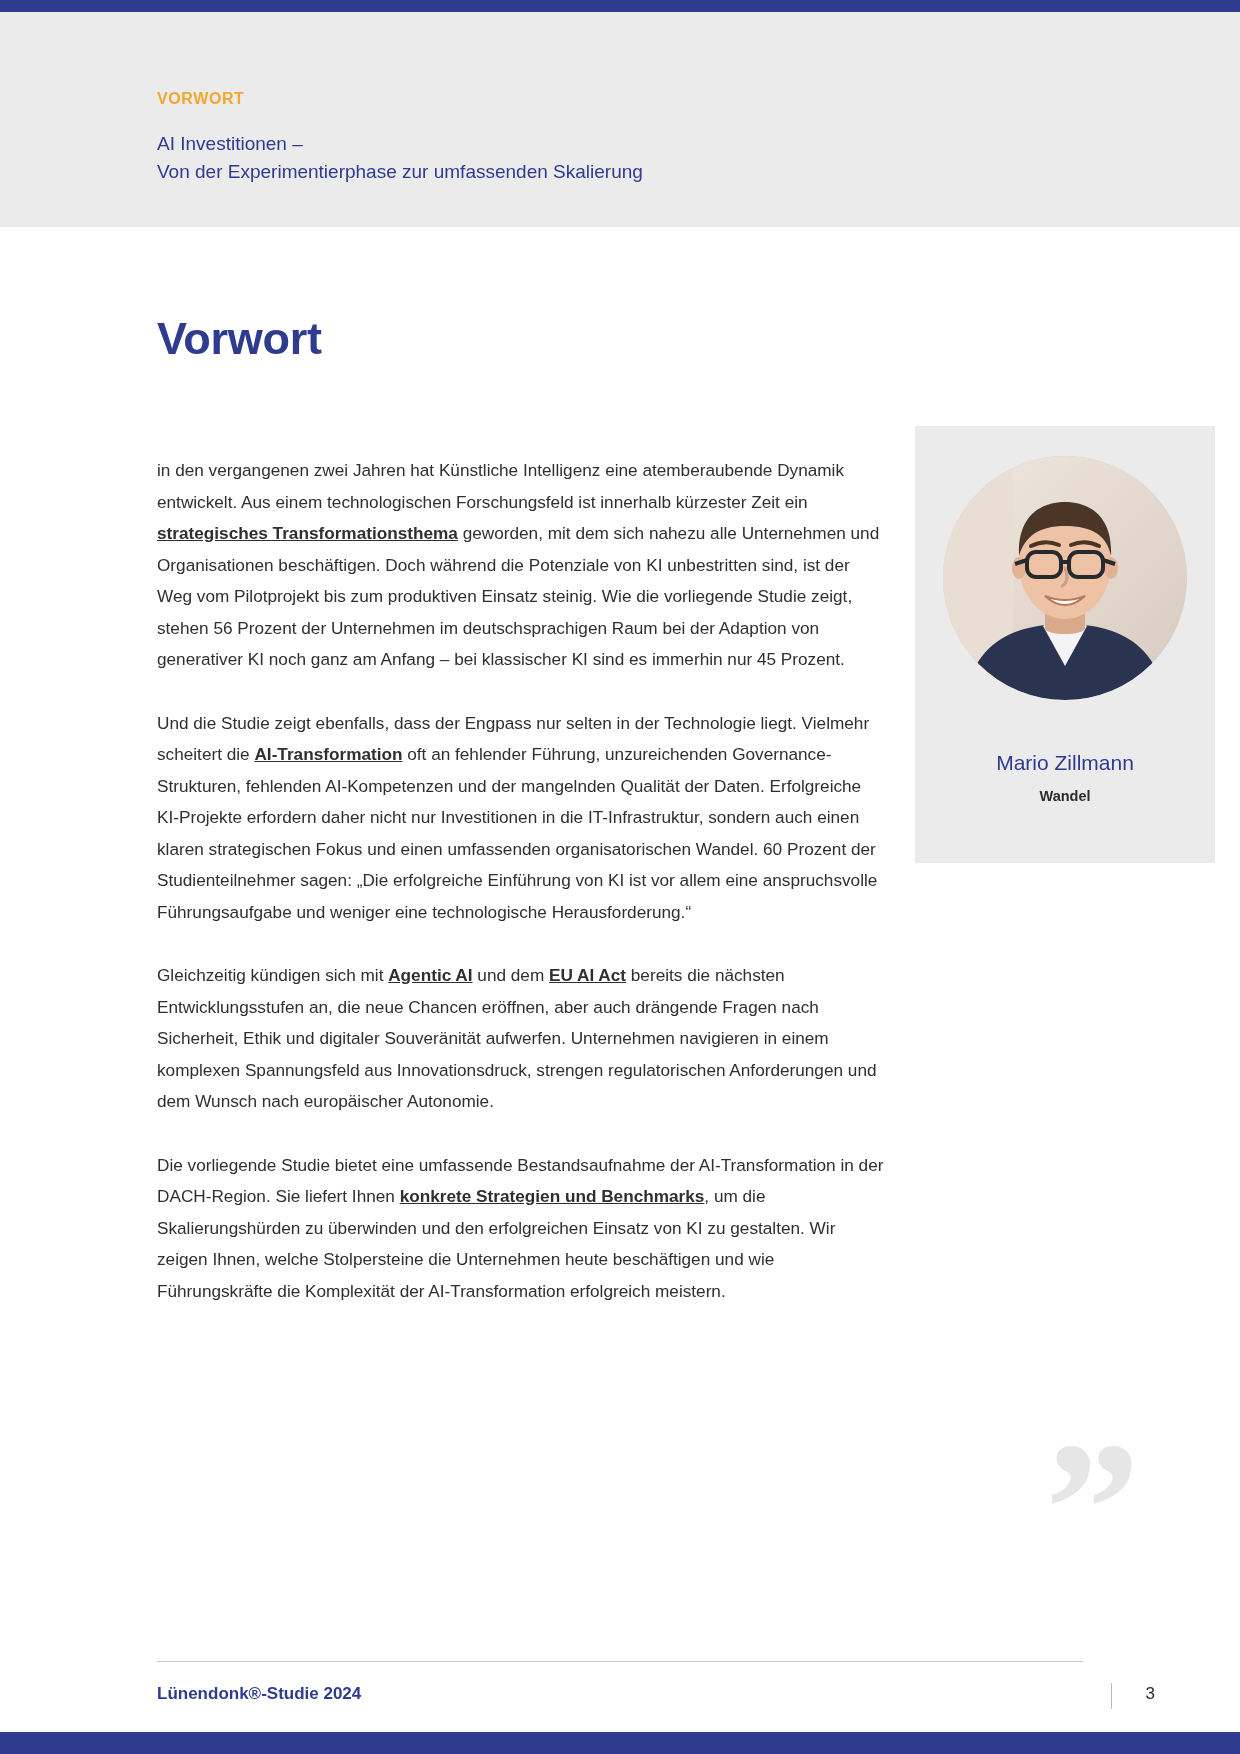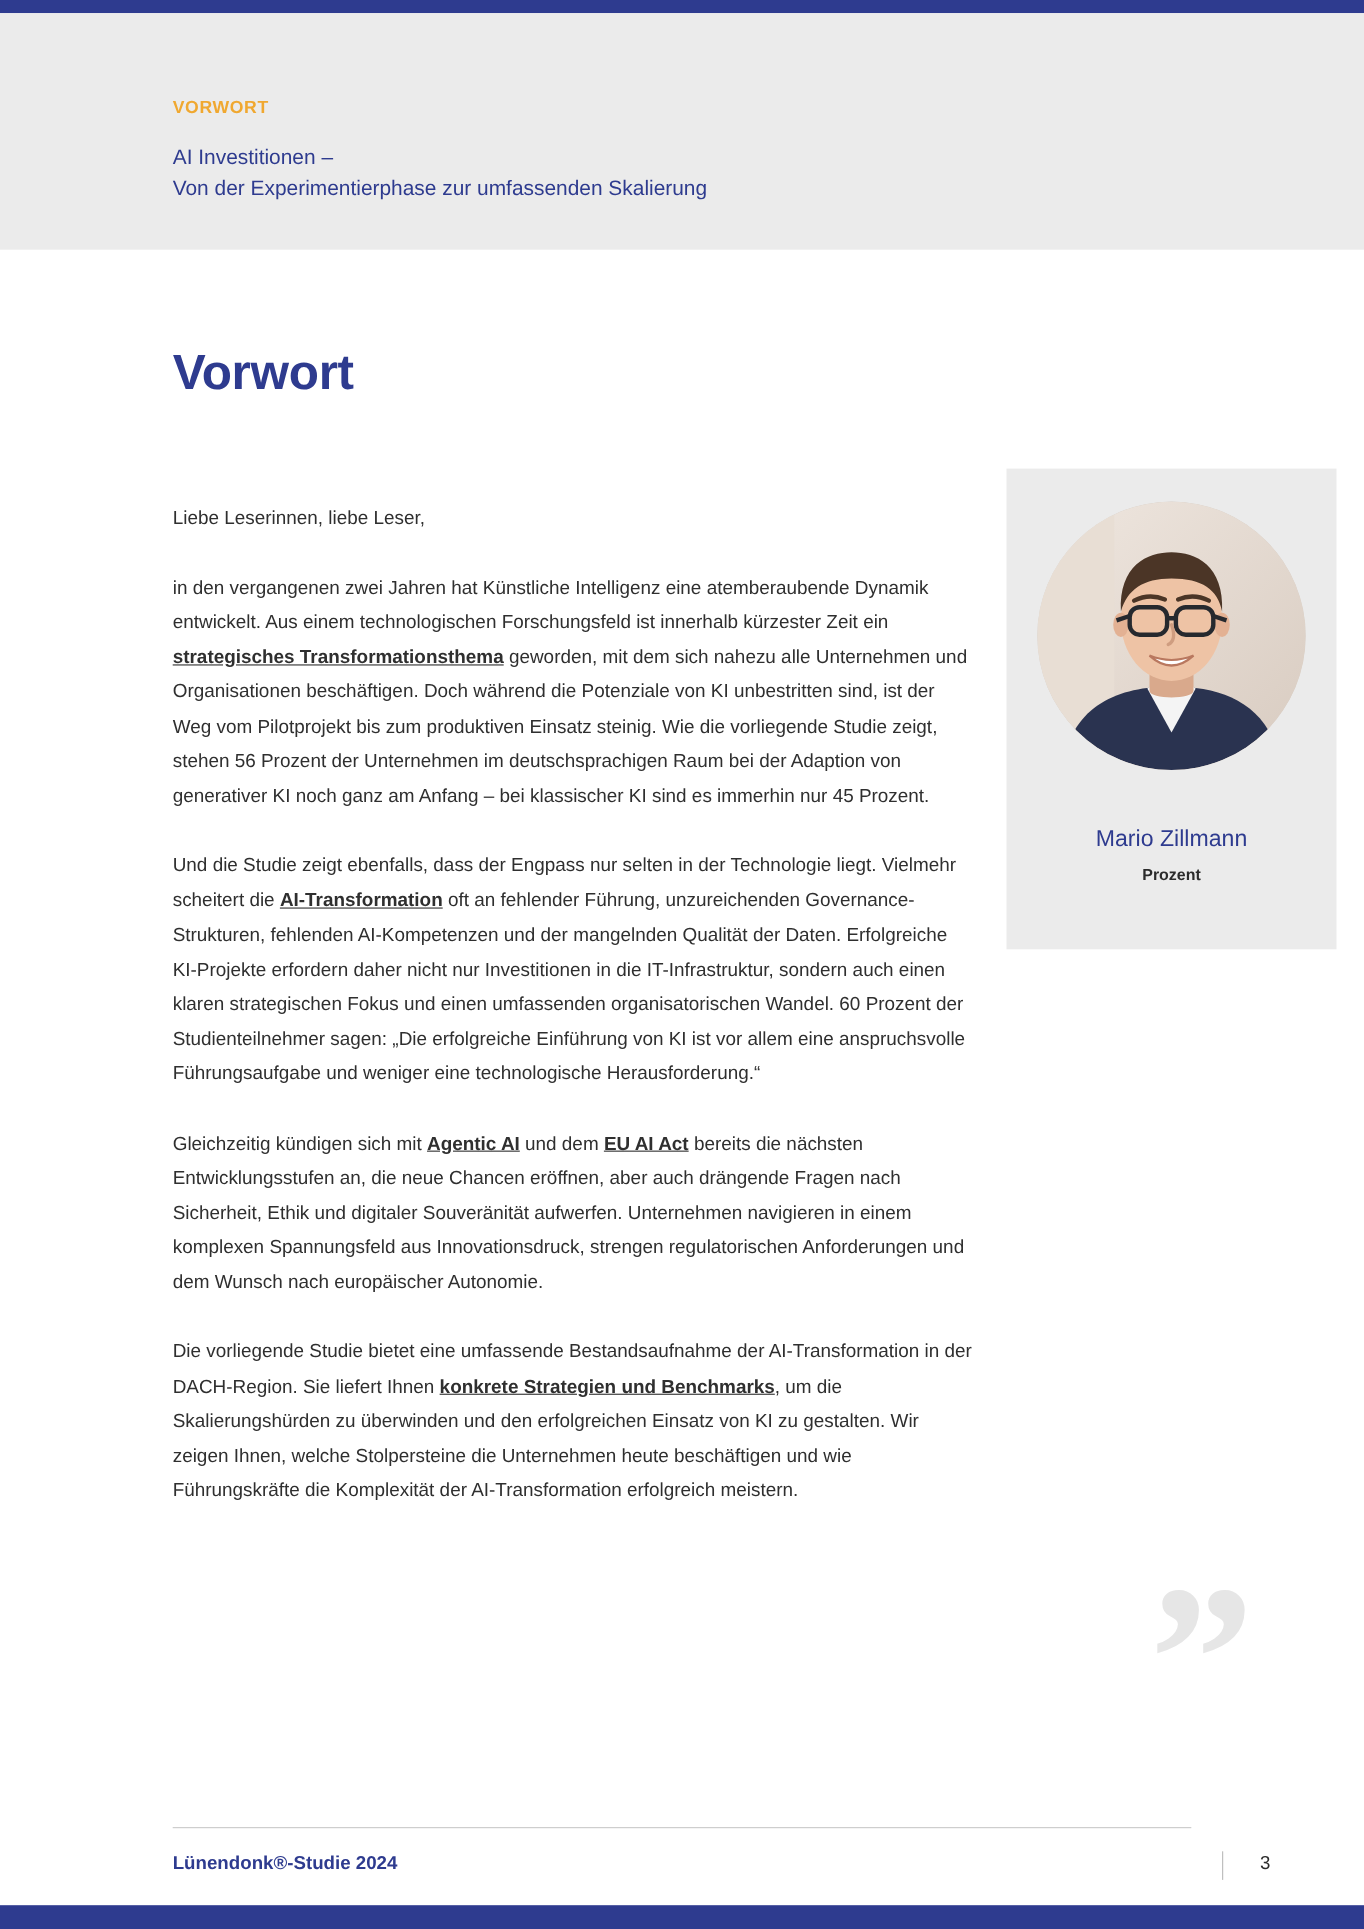--- a/index.html
+++ b/index.html
@@ -187,21 +187,20 @@
       <div class="header-title">
         <span>AI Investitionen –</span><br>
         <span>Von der Experimentierphase zur umfassenden Skalierung</span>
       </div>
     </div>
   </div>
 
   <h1 class="main-title">Vorwort</h1>
 
   <div class="body-col">
-    <p>Liebe Leserinnen, liebe Leser,</p>
 
     <p><span>in den vergangenen zwei Jahren hat Künstliche Intelligenz eine atemberaubende Dynamik entwickelt. Aus einem technologischen Forschungsfeld ist innerhalb kürzester Zeit ein </span><b>strategisches Transformationsthema</b><span> geworden, mit dem sich nahezu alle Unternehmen und Organisationen beschäftigen. Doch während die Potenziale von KI unbestritten sind, ist der Weg vom Pilotprojekt bis zum produktiven Einsatz steinig. Wie die vorliegende Studie zeigt, stehen 56 Prozent der Unternehmen im deutschsprachigen Raum bei der Adaption von generativer KI noch ganz am Anfang – bei klassischer KI sind es immerhin nur 45 Prozent.</span></p>
 
     <p><span>Und die Studie zeigt ebenfalls, dass der Engpass nur selten in der Technologie liegt. Vielmehr scheitert die </span><b>AI-Transformation</b><span> oft an fehlender Führung, unzureichenden Governance-Strukturen, fehlenden AI-Kompetenzen und der mangelnden Qualität der Daten. Erfolgreiche KI-Projekte erfordern daher nicht nur Investitionen in die IT-Infrastruktur, sondern auch einen klaren strategischen Fokus und einen umfassenden organisatorischen Wandel. 60 Prozent der Studienteilnehmer sagen: „Die erfolgreiche Einführung von KI ist vor allem eine anspruchsvolle Führungsaufgabe und weniger eine technologische Herausforderung.“</span></p>
 
     <p><span>Gleichzeitig kündigen sich mit </span><b>Agentic AI</b><span> und dem </span><b>EU AI Act</b><span> bereits die nächsten Entwicklungsstufen an, die neue Chancen eröffnen, aber auch drängende Fragen nach Sicherheit, Ethik und digitaler Souveränität aufwerfen. Unternehmen navigieren in einem komplexen Spannungsfeld aus Innovationsdruck, strengen regulatorischen Anforderungen und dem Wunsch nach europäischer Autonomie.</span></p>
 
     <p><span>Die vorliegende Studie bietet eine umfassende Bestandsaufnahme der AI-Transformation in der DACH-Region. Sie liefert Ihnen </span><b>konkrete Strategien und Benchmarks</b><span>, um die Skalierungshürden zu überwinden und den erfolgreichen Einsatz von KI zu gestalten. Wir zeigen Ihnen, welche Stolpersteine die Unternehmen heute beschäftigen und wie Führungskräfte die Komplexität der AI-Transformation erfolgreich meistern.</span></p>
   </div>
 
@@ -243,21 +242,21 @@
           <path d="M88 90 q14 -7 28 -1" stroke="#4b3526" stroke-width="4" fill="none" stroke-linecap="round"></path>
           <path d="M128 89 q14 -6 28 1" stroke="#4b3526" stroke-width="4" fill="none" stroke-linecap="round"></path>
 
           <path d="M122 112 q5 14 -3 18" stroke="#cf9d80" stroke-width="3" fill="none" stroke-linecap="round"></path>
 
           <path d="M102 140 q20 18 40 0 q-20 8 -40 0 Z" fill="#ffffff" stroke="#b9785f" stroke-width="2"></path>
         </g>
       </svg>
     </div>
     <div class="portrait-name">Mario Zillmann</div>
-    <div class="portrait-role">Prozent</div>
+    <div class="portrait-role">Wandel</div>
   </div>
 
   <div class="quote-mark">”</div>
 
   <div class="footer-rule"></div>
   <div class="footer-left">Lünendonk®-Studie 2024</div>
   <div class="footer-sep"></div>
   <div class="footer-page">3</div>
 
   <div class="bottom-bar"></div>

